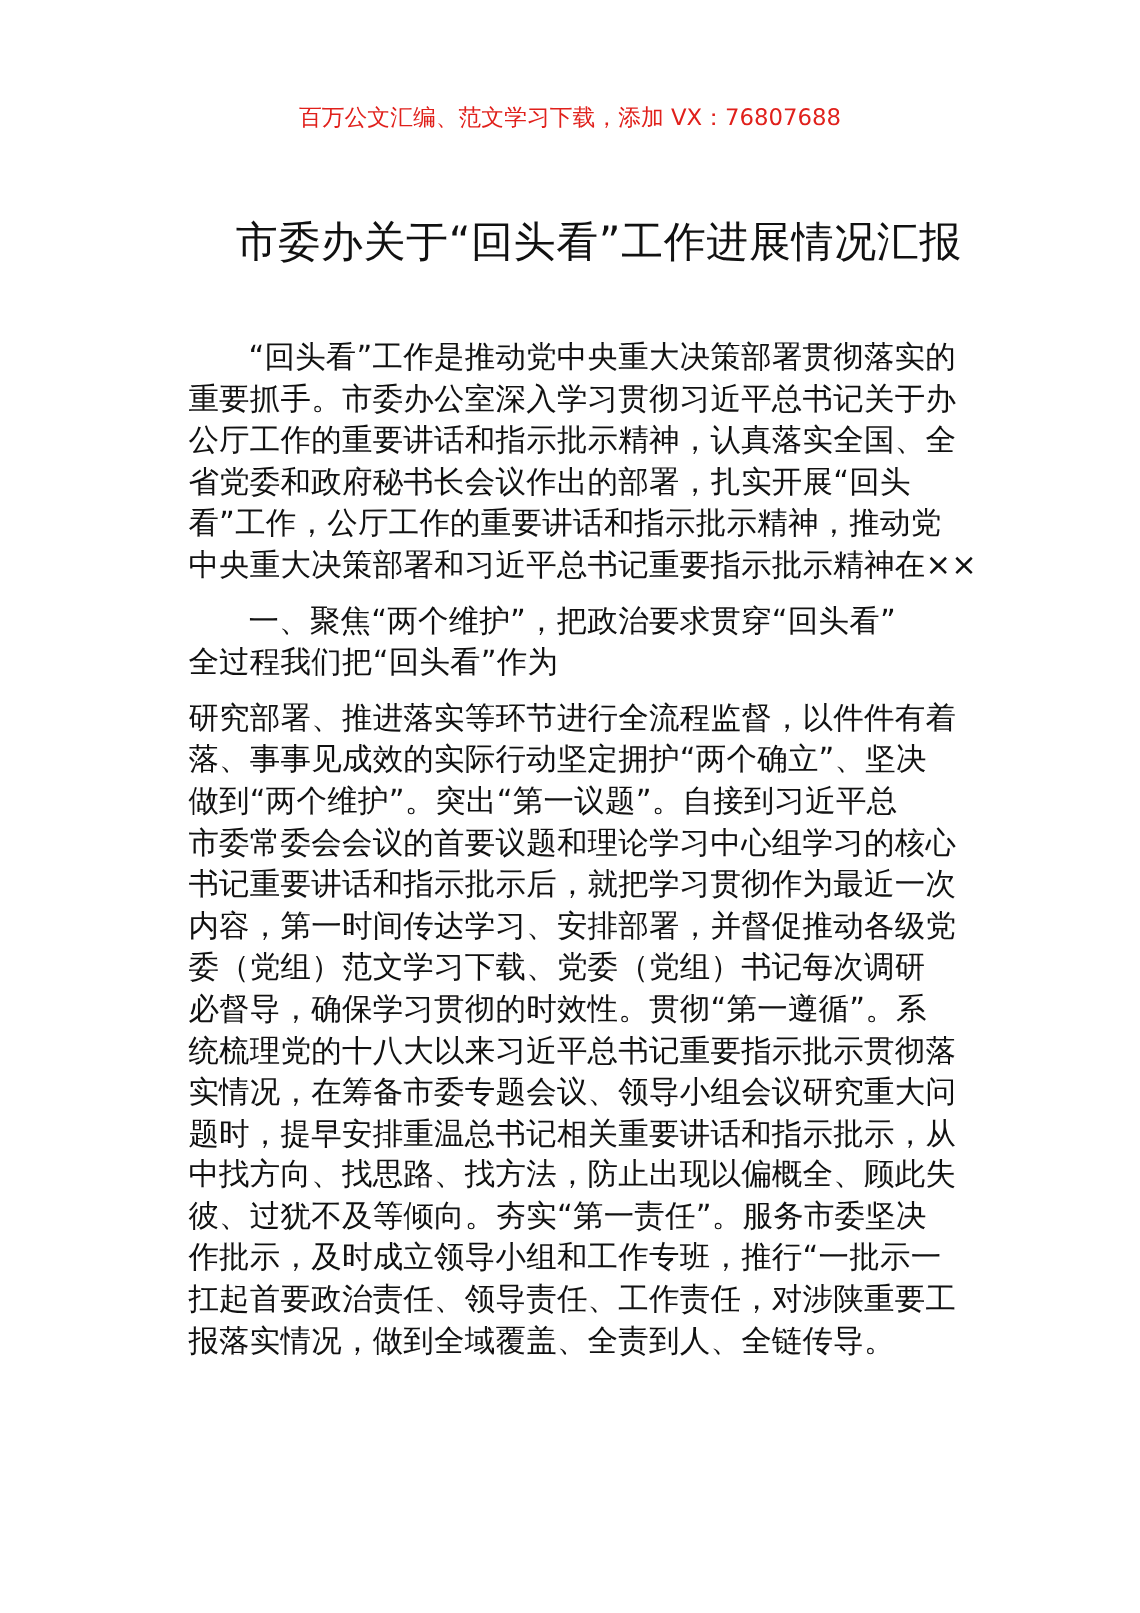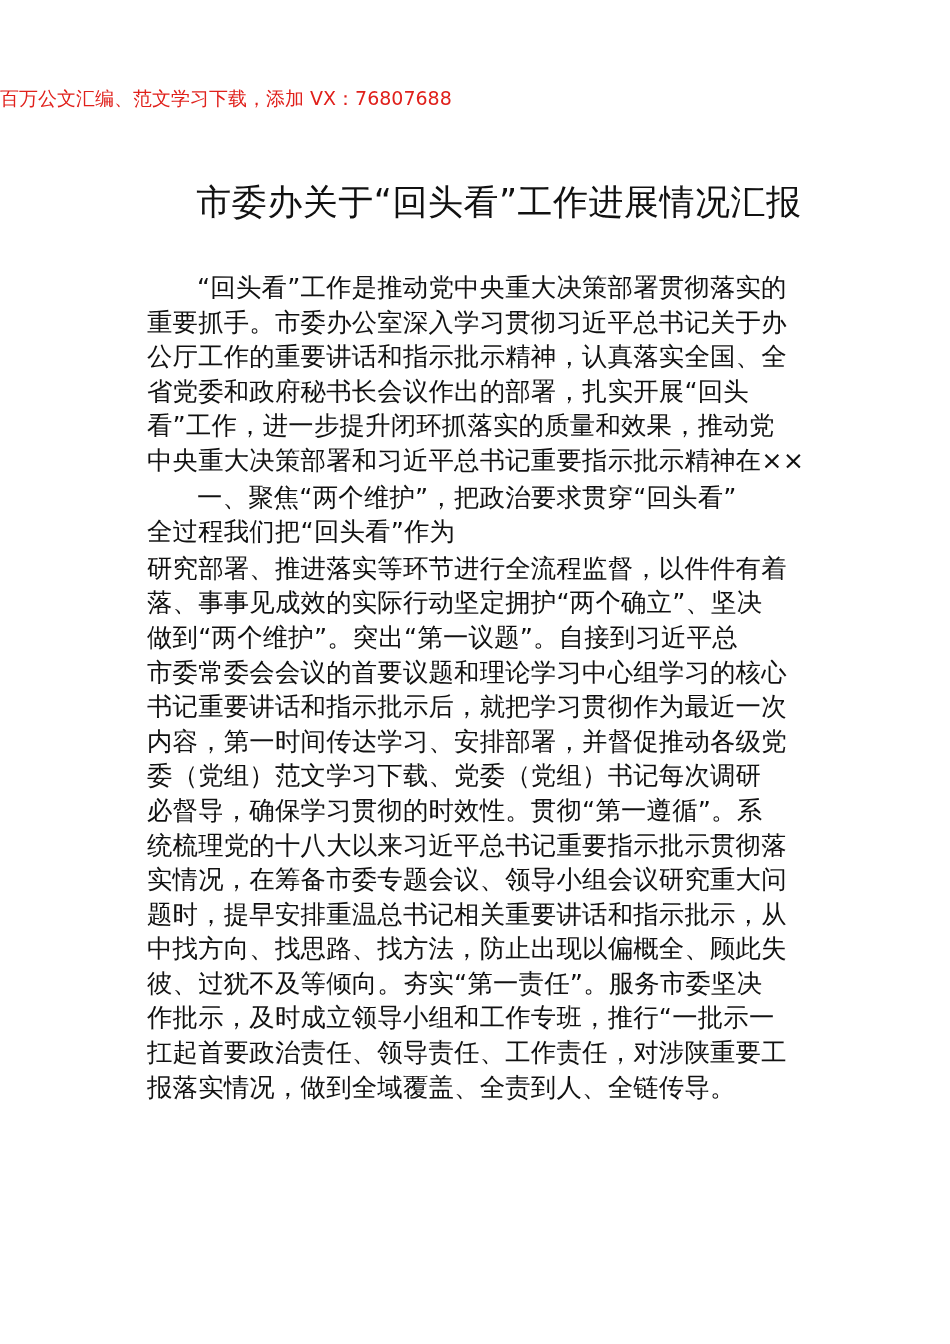--- a/index.html
+++ b/index.html
@@ -13,20 +13,21 @@
       position: relative;
       overflow: hidden;
       font-family: "DejaVu Sans", "Liberation Sans", sans-serif;
       color: #111111;
     }
     .header-note {
       position: absolute;
       top: 84px;
       left: 0;
       width: 950px;
+      text-align: center;
       font-size: 19px;
       line-height: 28px;
       color: #e0201b;
       letter-spacing: 0px;
     }
     .doc-title {
       position: absolute;
       top: 178px;
       left: 0;
       width: 950px;
@@ -39,21 +40,21 @@
       letter-spacing: 0.5px;
       padding-left: 24px;
     }
     .doc-body {
       position: absolute;
       top: 268px;
       left: 145px;
       width: 670px;
     }
     .para {
-      margin: 2px;
+      margin: 12px;
       padding: 0;
     }
     .line {
       display: block;
       font-size: 25.4px;
       line-height: 34.6px;
       height: 34.6px;
       white-space: nowrap;
       letter-spacing: 0.2px;
     }
@@ -67,21 +68,21 @@
 <div class="header-note">百万公文汇编、范文学习下载，添加 VX：76807688</div>
 
 <h1 class="doc-title">市委办关于“回头看”工作进展情况汇报</h1>
 
 <div class="doc-body">
   <div class="para">
     <span class="line indent">“回头看”工作是推动党中央重大决策部署贯彻落实的</span>
     <span class="line">重要抓手。市委办公室深入学习贯彻习近平总书记关于办</span>
     <span class="line">公厅工作的重要讲话和指示批示精神，认真落实全国、全</span>
     <span class="line">省党委和政府秘书长会议作出的部署，扎实开展“回头</span>
-    <span class="line">看”工作，进一步提升闭环抓落实的质量和效果，推动党</span>
+    <span class="line">看”工作，公厅工作的重要讲话和指示批示精神，推动党</span>
     <span class="line">中央重大决策部署和习近平总书记重要指示批示精神在××</span>
   </div>
   <div class="para">
     <span class="line indent">一、聚焦“两个维护”，把政治要求贯穿“回头看”</span>
     <span class="line">全过程我们把“回头看”作为</span>
   </div>
   <div class="para">
     <span class="line">研究部署、推进落实等环节进行全流程监督，以件件有着</span>
     <span class="line">落、事事见成效的实际行动坚定拥护“两个确立”、坚决</span>
     <span class="line">做到“两个维护”。突出“第一议题”。自接到习近平总</span>

